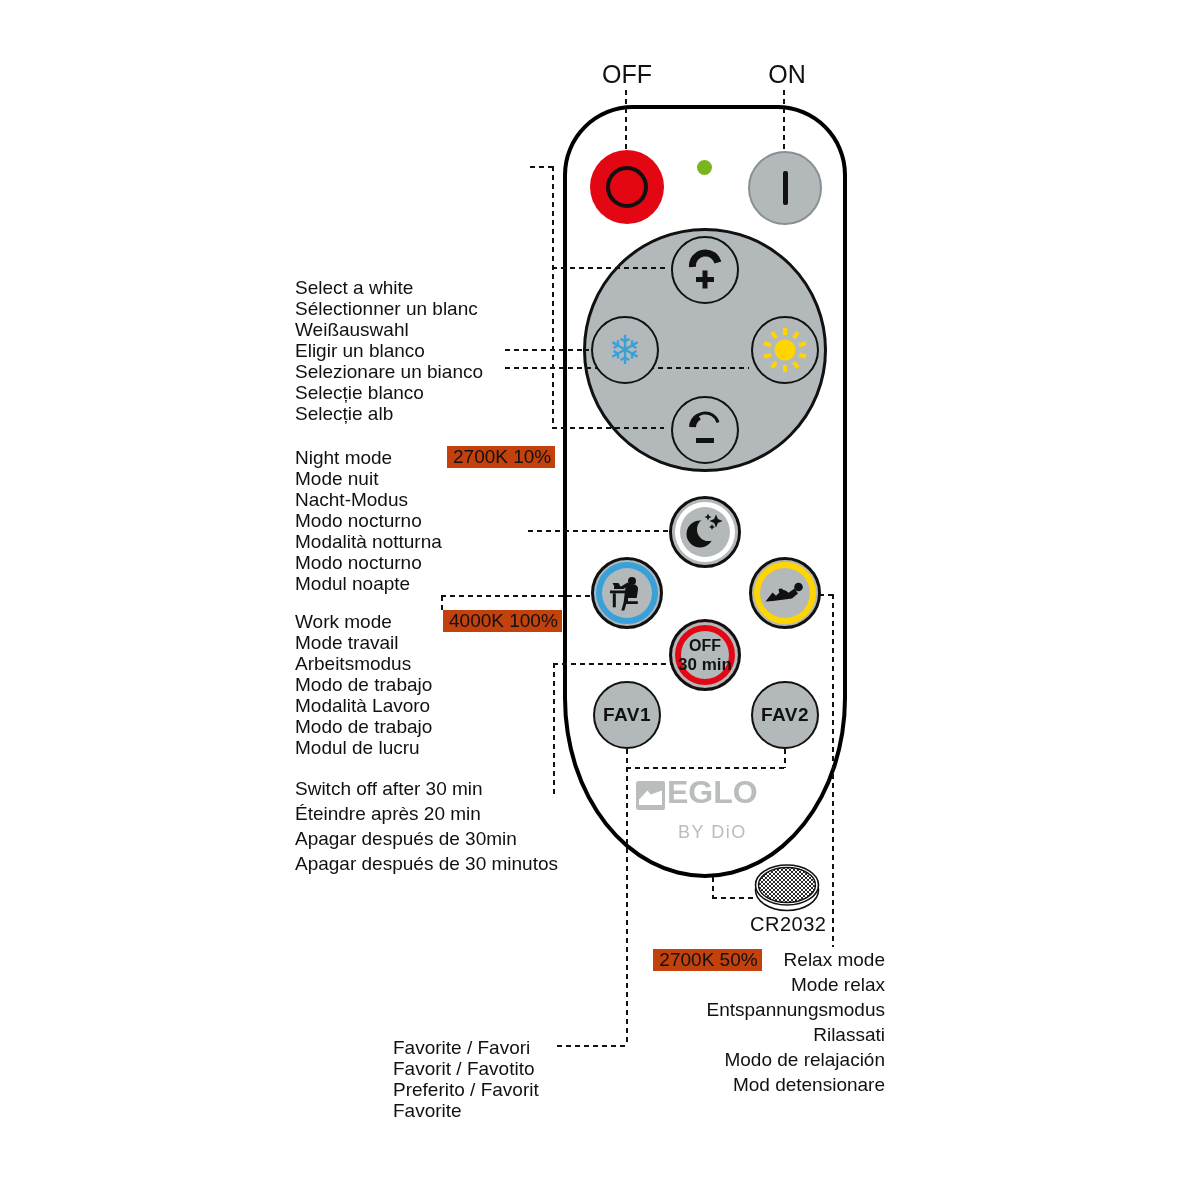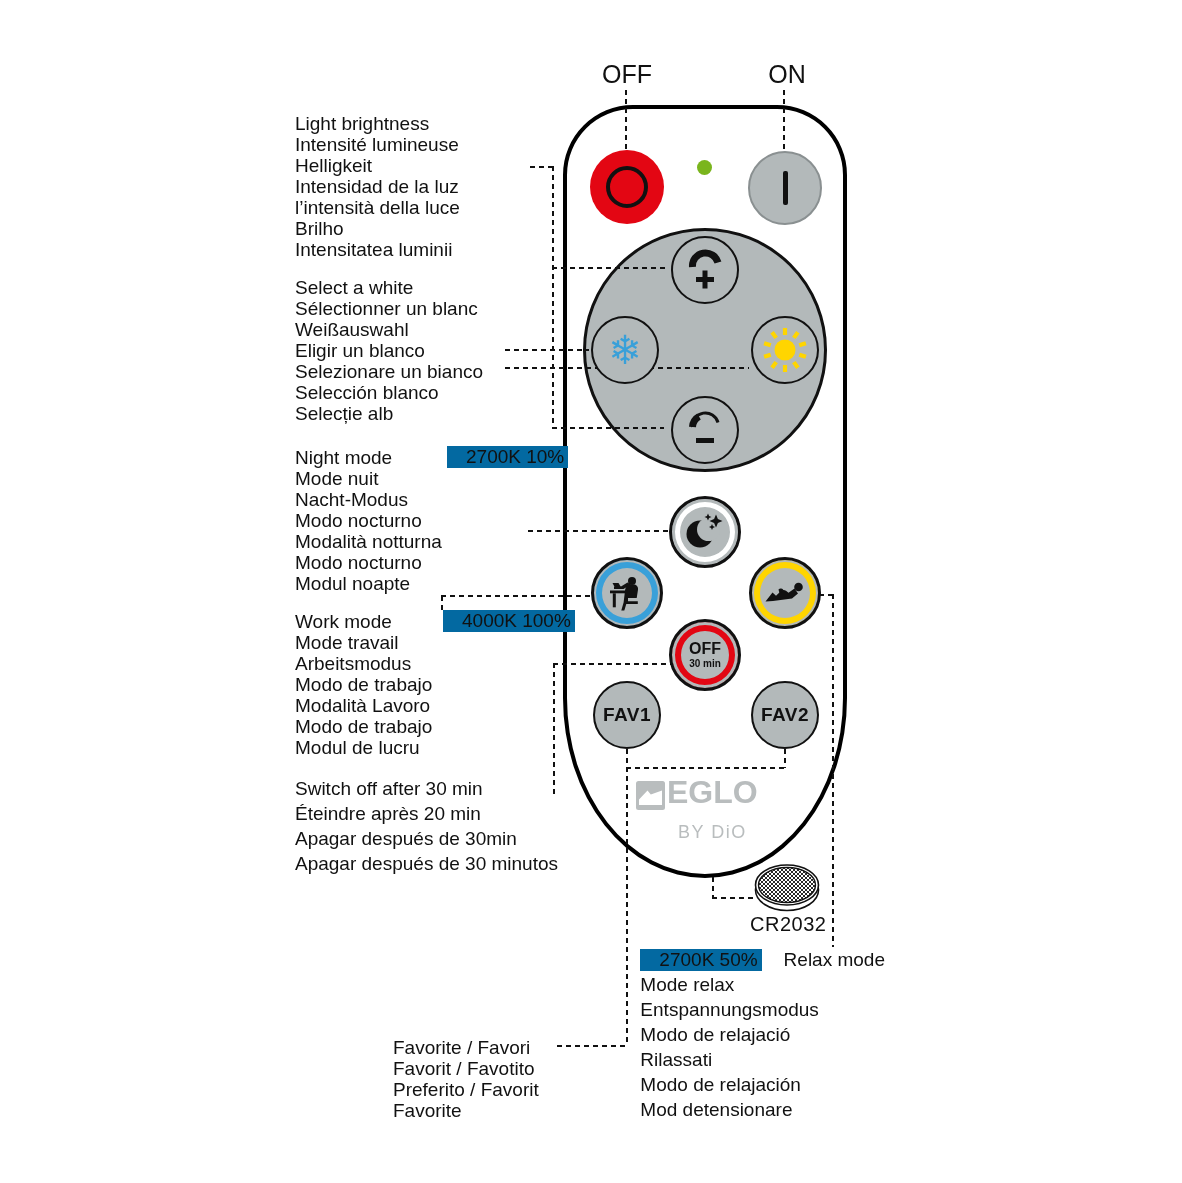--- a/index.html
+++ b/index.html
@@ -3,23 +3,23 @@
 <meta charset="utf-8">
 <style>
   html,body{margin:0;padding:0;background:#fff;}
   .page{position:relative;width:1182px;height:1183px;background:#fff;
         font-family:"Liberation Sans",sans-serif;color:#111;overflow:hidden;}
 
   
   .lbl{position:absolute;font-size:19px;line-height:21px;white-space:nowrap;z-index:8;}
   .lbl.lh25{line-height:25px;}
   .lbl .rel{position:relative;}
-  .hl{background:#0369a1;padding:0 4px 1px 19px;}
+  .hl{background:#c2410c;padding:0 4px 1px 6px;}
   .hl-abs{position:absolute;top:-1px;white-space:nowrap;}
-  .tr{}
+  .tr{text-align:right;}
 
   
   .dh{position:absolute;height:2px;z-index:4;
       background:repeating-linear-gradient(90deg,#111 0 5px,transparent 5px 9px);}
   .dv{position:absolute;width:2px;z-index:4;
       background:repeating-linear-gradient(180deg,#111 0 5px,transparent 5px 9px);}
 
   
   .remote-body{position:absolute;left:563px;top:105px;width:284px;height:773px;
       box-sizing:border-box;background:#fff;border:4px solid #000;z-index:2;
@@ -36,21 +36,21 @@
   .ring-off30{box-shadow:inset 0 0 0 3px #b3b9ba, inset 0 0 0 9px #e30613;}
   .btn-power{width:74px;height:74px;}
   .power-off{background:#e30613;}
   .offring{width:34px;height:34px;border:4px solid #111;border-radius:50%;}
   .onbar{width:5px;height:34px;background:#111;border-radius:2px;}
   .led{position:absolute;left:697px;top:160px;width:15px;height:15px;border-radius:50%;
       background:#7ab51d;z-index:6;}
   .favtxt{font-weight:bold;font-size:19px;letter-spacing:0.5px;}
   .off30txt{display:flex;flex-direction:column;align-items:center;font-weight:800;line-height:1;}
   .off30txt .l1{font-size:16px;}
-  .off30txt .l2{font-size:10px;margin-top:2px;}
+  .off30txt .l2{font-size:17px;margin-top:2px;}
   .snow{font-family:"DejaVu Sans",sans-serif;font-size:40px;line-height:1;color:#39a0d9;}
 
   
   .toplbl{position:absolute;top:60px;font-size:25px;transform:translateX(-50%);z-index:8;}
 
   
   .logo-txt{position:absolute;left:667px;top:776px;font-size:32px;font-weight:bold;
       color:#b9bdbe;z-index:6;line-height:1;}
   .logo-sub{position:absolute;left:678px;top:823px;font-size:18px;font-weight:normal;
       letter-spacing:1.5px;color:#b9bdbe;z-index:6;line-height:1;}
@@ -201,37 +201,28 @@
           <path d="M0 0 L4 4 M4 0 L0 4" stroke="#111" stroke-width="0.9"></path>
         </pattern>
       </defs>
       <ellipse cx="35" cy="30" rx="31.5" ry="20.5" fill="#fff" stroke="#111" stroke-width="1.6"></ellipse>
       <ellipse cx="35" cy="25" rx="31.5" ry="20" fill="#fff" stroke="#111" stroke-width="1.6"></ellipse>
       <ellipse cx="35" cy="25" rx="28.5" ry="17.5" fill="url(#hatch)" stroke="#111" stroke-width="1.4"></ellipse>
     </svg>
   </div>
   <div class="battery-lbl">CR2032</div>
 
-  <div class="lbl" style="left:295px;top:113px">
-    <div>Light brightness</div>
-    <div>Intensité lumineuse</div>
-    <div>Helligkeit</div>
-    <div>Intensidad de la luz</div>
-    <div>l’intensità della luce</div>
-    <div>Brilho</div>
-    <div>Intensitatea luminii</div>
-  </div>
 
   <div class="lbl" style="left:295px;top:277px">
     <div>Select a white</div>
     <div>Sélectionner un blanc</div>
     <div>Weißauswahl</div>
     <div>Eligir un blanco</div>
     <div>Selezionare un bianco</div>
-    <div>Selección blanco</div>
+    <div>Selecție blanco</div>
     <div>Selecție alb</div>
   </div>
 
   <div class="lbl" style="left:295px;top:447px">
     <div class="rel">
       <span>Night mode</span>
       <span class="hl hl-abs" style="left:152px">2700K 10%</span>
     </div>
     <div>Mode nuit</div>
     <div>Nacht-Modus</div>
@@ -267,19 +258,18 @@
     <div>Preferito / Favorit</div>
     <div>Favorite</div>
   </div>
 
   <div class="lbl lh25 tr" style="right:297px;top:947px">
     <div>
       <span class="hl" style="margin-right:22px">2700K 50%</span><span>Relax mode</span>
     </div>
     <div>Mode relax</div>
     <div>Entspannungsmodus</div>
-    <div>Modo de relajació</div>
     <div>Rilassati</div>
     <div>Modo de relajación</div>
     <div>Mod detensionare</div>
   </div>
 
 </div>
 
 </body></html>

